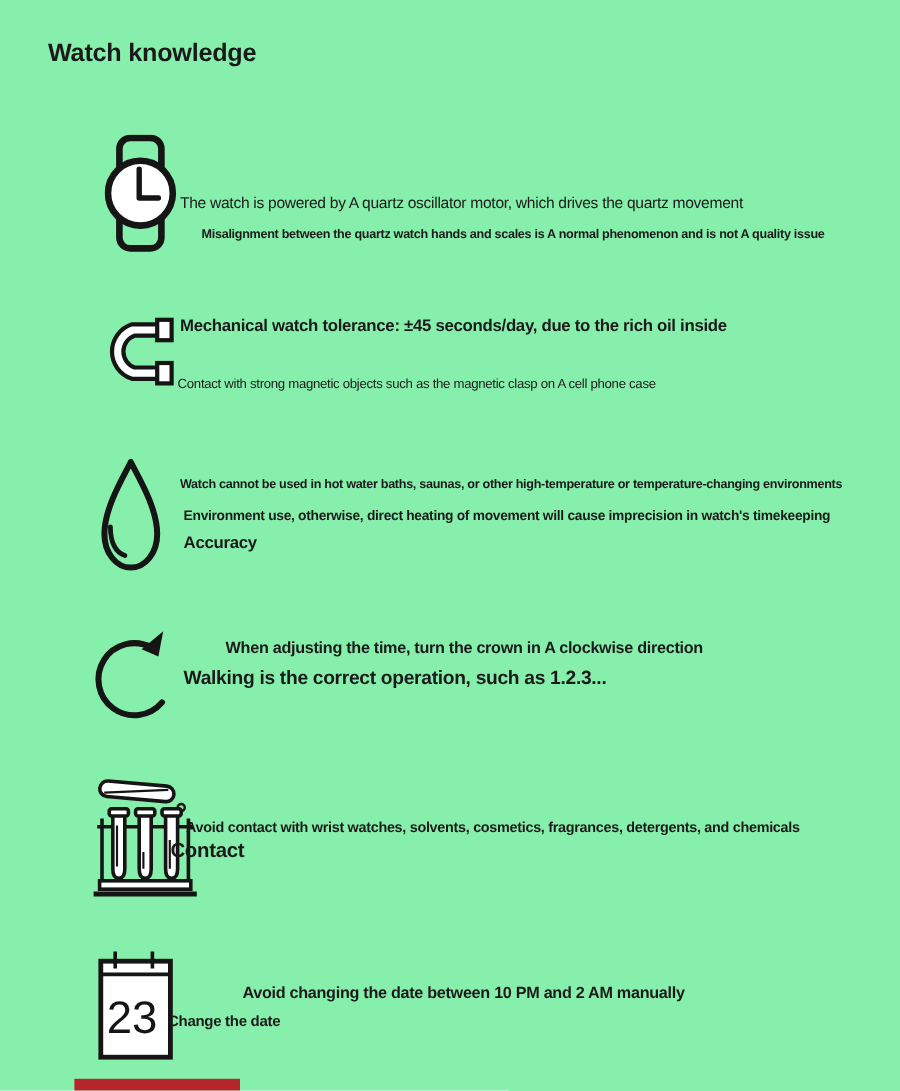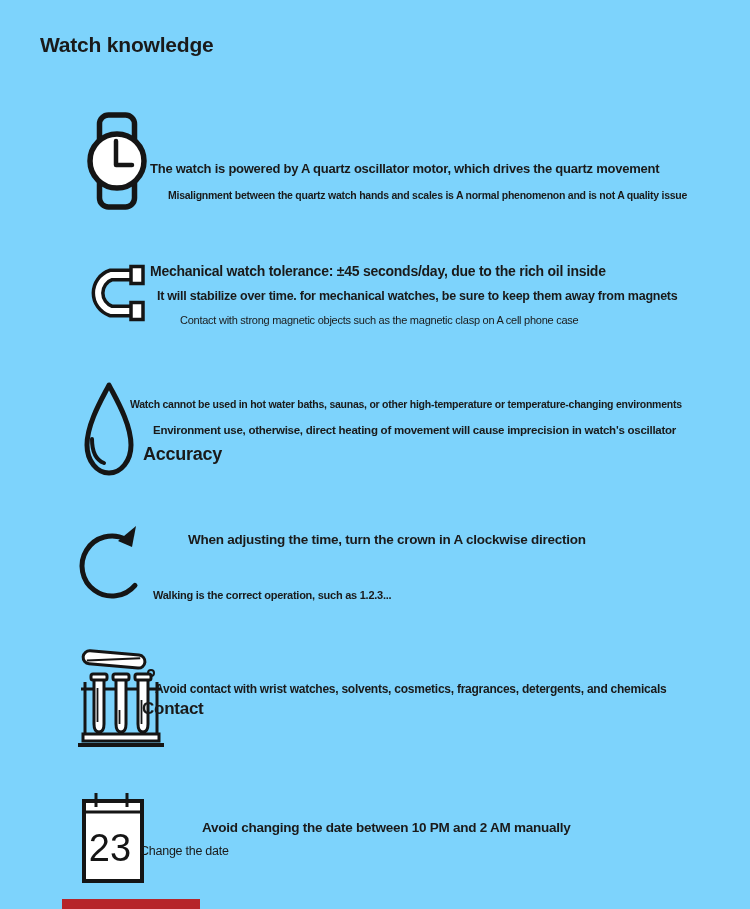--- a/index.html
+++ b/index.html
@@ -1,57 +1,57 @@
 <!DOCTYPE html>
 <html><head>
 <meta charset="utf-8">
 <style>
   html,body{margin:0;padding:0;background:#fff;}
   #canvas{
-    position:relative;width:750px;height:909px;background:#7dd3fc;
+    position:relative;width:750px;height:909px;background:#86efac;
     overflow:hidden;font-family:"Liberation Sans",sans-serif;color:#1a1a1a;
   }
   .abs{position:absolute;}
   #page-title{left:40px;top:33px;font-size:21px;font-weight:700;letter-spacing:-0.2px;}
   .line{white-space:nowrap;letter-spacing:-0.25px;}
   .icon{position:absolute;margin-left:41px;}
   .icon svg{display:block;}
 
   
   .icon-watch{left:46px;top:112px;width:60px;height:98px;}
   .s1-l1{left:168px;top:141px;font-size:10.5px;font-weight:700;margin-top:48px;}
-  .s1-l2{left:150px;top:161px;font-size:13px;font-weight:700;}
+  .s1-l2{left:150px;top:161px;font-size:13px;font-weight:400;}
 
   
   .icon-magnet{left:38px;top:264px;width:70px;height:58px;}
   .s2-l1{left:150px;top:263px;font-size:14px;font-weight:700;}
   .s2-l2{left:157px;top:289px;font-size:12.5px;font-weight:700;}
-  .s2-l3{left:148px;top:314px;font-size:11px;font-weight:400;margin-left:32px;}
+  .s2-l3{left:148px;top:314px;font-size:11px;font-weight:400;}
 
   
   .icon-drop{left:38px;top:381px;width:60px;height:98px;}
-  .s3-l1{left:130px;top:398px;font-size:10.5px;font-weight:700;}
+  .s3-l1{left:150px;top:398px;font-size:10.5px;font-weight:700;}
   .s3-l2{left:153px;top:424px;font-size:11.5px;font-weight:700;}
-  .s3-l3{left:143px;top:444px;font-size:18px;font-weight:700;text-align:center;}
+  .s3-l3{left:153px;top:444px;font-size:14px;font-weight:700;text-align:center;}
 
   
   .icon-arrow{left:33px;top:522px;width:76px;height:82px;}
   .s4-l1{left:188px;top:532px;font-size:13.5px;font-weight:700;}
-  .s4-l2{left:153px;top:557px;font-size:11px;font-weight:700;margin-top:32px;}
+  .s4-l2{left:153px;top:557px;font-size:16px;font-weight:700;}
   .s4-l3{left:153px;top:584px;font-size:12px;font-weight:400;}
 
   
   .icon-tubes{left:36px;top:644px;width:88px;height:104px;}
   .s5-l1{left:155px;top:682px;font-size:12px;font-weight:700;}
   .s5-l2{left:142px;top:699px;font-size:17px;font-weight:700;}
 
   
   .icon-calendar{left:40px;top:791px;width:64px;height:94px;}
   .s6-l1{left:202px;top:820px;font-size:13.5px;font-weight:700;}
-  .s6-l2{left:140px;top:844px;font-size:12.5px;font-weight:400;text-align:center;}
+  .s6-l2{left:140px;top:844px;font-size:12.5px;font-weight:700;text-align:center;}
 
   
   .red-bar{left:62px;top:899px;width:138px;height:10px;background:#b6252a;}
 </style>
 </head>
 <body>
 
 <div id="canvas">
 
   <div id="page-title" class="abs">Watch knowledge</div>
@@ -68,31 +68,30 @@
 
   <div class="icon icon-magnet">
     <svg width="70" height="58" viewBox="0 0 70 58" fill="none">
       <path d="M58 11 H32 A19 19 0 0 0 32 47 H58" stroke="#151515" stroke-width="13"></path>
       <path d="M58 11 H32 A19 19 0 0 0 32 47 H58" stroke="#ffffff" stroke-width="6"></path>
       <rect x="52" y="2.5" width="12" height="17" fill="#ffffff" stroke="#151515" stroke-width="3.5"></rect>
       <rect x="52" y="38.5" width="12" height="17" fill="#ffffff" stroke="#151515" stroke-width="3.5"></rect>
     </svg>
   </div>
   <div class="abs line s2-l1">Mechanical watch tolerance: ±45 seconds/day, due to the rich oil inside</div>
-  <div class="abs line s2-l2">It will stabilize over time. for mechanical watches, be sure to keep them away from magnets</div>
   <div class="abs line s2-l3">Contact with strong magnetic objects such as the magnetic clasp on A cell phone case</div>
 
   <div class="icon icon-drop">
     <svg width="60" height="98" viewBox="0 0 60 98" fill="none" stroke="#151515">
       <path d="M30 4 C24 16 8 42 8 64 C8 80 18 92 30 92 C42 92 52 80 52 64 C52 42 36 16 30 4 Z" stroke-width="5" stroke-linejoin="round"></path>
       <path d="M13 58 C13 72 17 79 25 82" stroke-width="4" stroke-linecap="round"></path>
     </svg>
   </div>
   <div class="abs line s3-l1">Watch cannot be used in hot water baths, saunas, or other high-temperature or temperature-changing environments</div>
-  <div class="abs line s3-l2">Environment use, otherwise, direct heating of movement will cause imprecision in watch's oscillator</div>
+  <div class="abs line s3-l2">Environment use, otherwise, direct heating of movement will cause imprecision in watch's timekeeping</div>
   <div class="abs line s3-l3">Accuracy</div>
 
   <div class="icon icon-arrow">
     <svg width="76" height="82" viewBox="0 0 76 82" fill="none">
       <path d="M61 63.3 A30 30 0 1 1 52.1 17.5" stroke="#151515" stroke-width="5" stroke-linecap="round"></path>
       <polygon points="44,19 62,4 58,25" fill="#151515"></polygon>
     </svg>
   </div>
   <div class="abs line s4-l1">When adjusting the time, turn the crown in A clockwise direction</div>
   <div class="abs line s4-l2">Walking is the correct operation, such as 1.2.3...</div>

